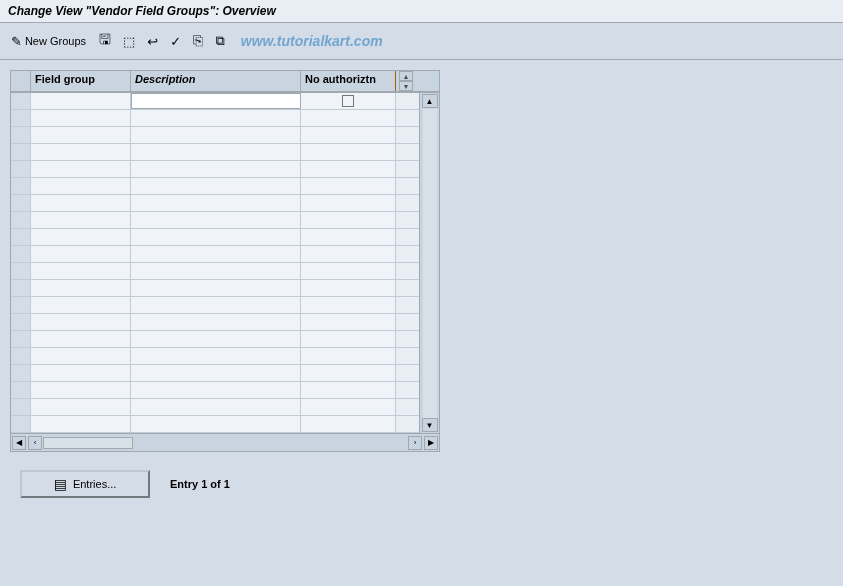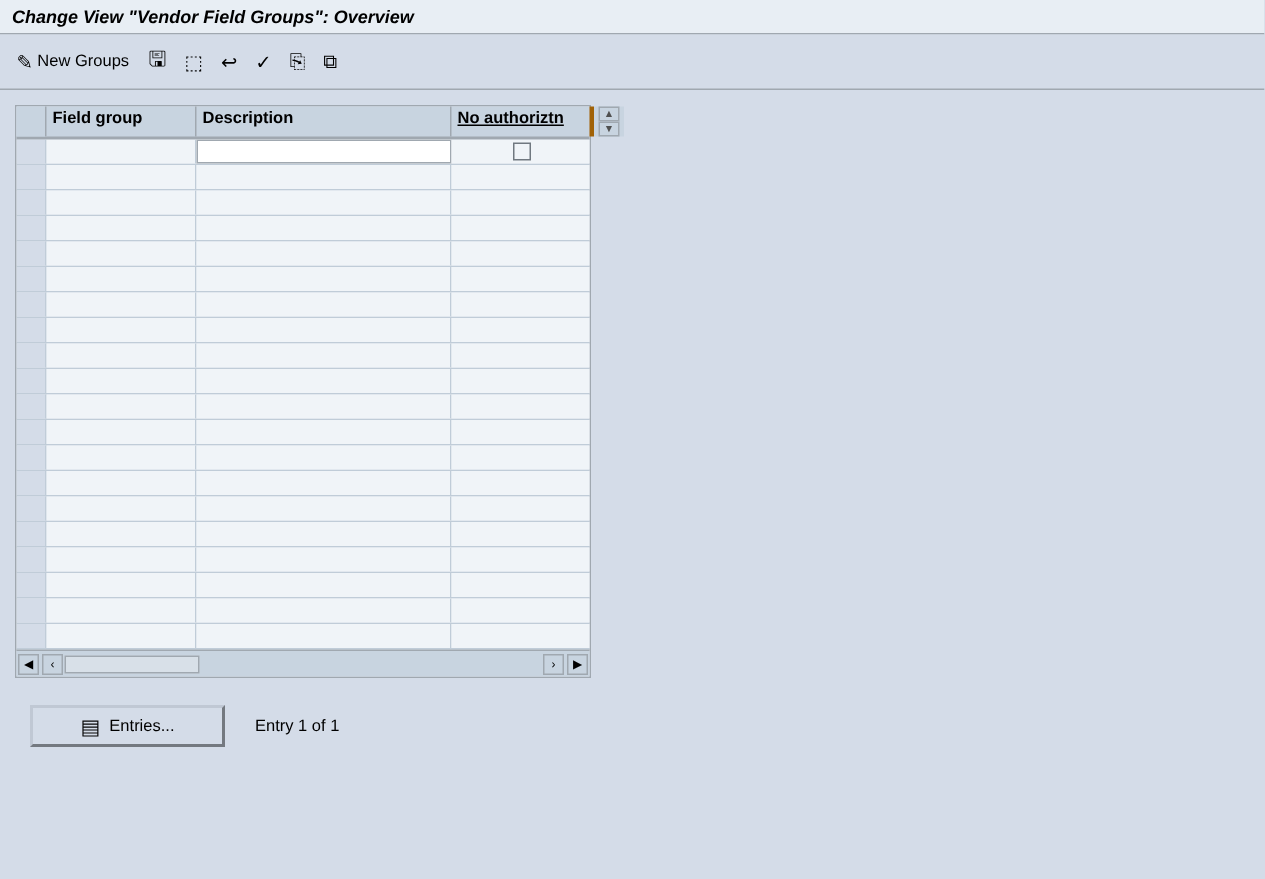--- a/index.html
+++ b/index.html
@@ -79,21 +79,21 @@
       padding: 10px;
       display: flex;
       flex-direction: column;
       gap: 10px;
     }
 
     
     .table-container {
       background: #e8eef4;
       border: 1px solid #a0a8b0;
-      width: 384px;
+      width: 430px;
       display: flex;
       flex-direction: column;
     }
 
     .col-select {
       width: 20px;
       min-width: 20px;
       border-right: 1px solid #a0a8b0;
       background: #c8d4e0;
     }
@@ -109,31 +109,31 @@
     }
 
     .col-description {
       width: 170px;
       min-width: 170px;
       padding: 2px 4px;
       border-right: 1px solid #a0a8b0;
       font-weight: bold;
       font-size: 11px;
       color: #000;
+      font-style: italic;
     }
 
     .col-no-auth {
       width: 95px;
       min-width: 95px;
       padding: 2px 4px;
-      border-right: 3px solid #a16207;
+      border-right: 1px solid #a16207;
       font-weight: bold;
       font-size: 11px;
       color: #000;
-      text-decoration: underline;
     }
 
     .col-scroll-header {
       width: 20px;
       min-width: 20px;
       background: #c8d4e0;
       display: flex;
       flex-direction: column;
       align-items: center;
       justify-content: center;
@@ -326,20 +326,21 @@
       display: flex;
       align-items: center;
       gap: 6px;
       min-width: 130px;
       justify-content: center;
     }
 
     .entry-info {
       font-size: 11px;
       color: #000;
+      font-weight: bold;
     }
 
     .table-header-row {
       display: flex;
       background: #c8d4e0;
       border-bottom: 2px solid #a0a8b0;
     }
 
   </style>
 </head>
@@ -370,20 +371,21 @@
     <div class="toolbar-btn">
       <span style="font-size:13px;">✓</span>
     </div>
     <div class="toolbar-btn">
       <span style="font-size:13px;">⎘</span>
     </div>
     <div class="toolbar-btn">
       <span style="font-size:13px;">⧉</span>
     </div>
 
+    <div class="watermark">www.tutorialkart.com</div>
   </div>
 
   <div class="main-content">
 
     <div class="table-container">
 
       <div class="table-header-row">
         <div class="col-select"></div>
         <div class="col-field-group">
           <span>Field group</span>

